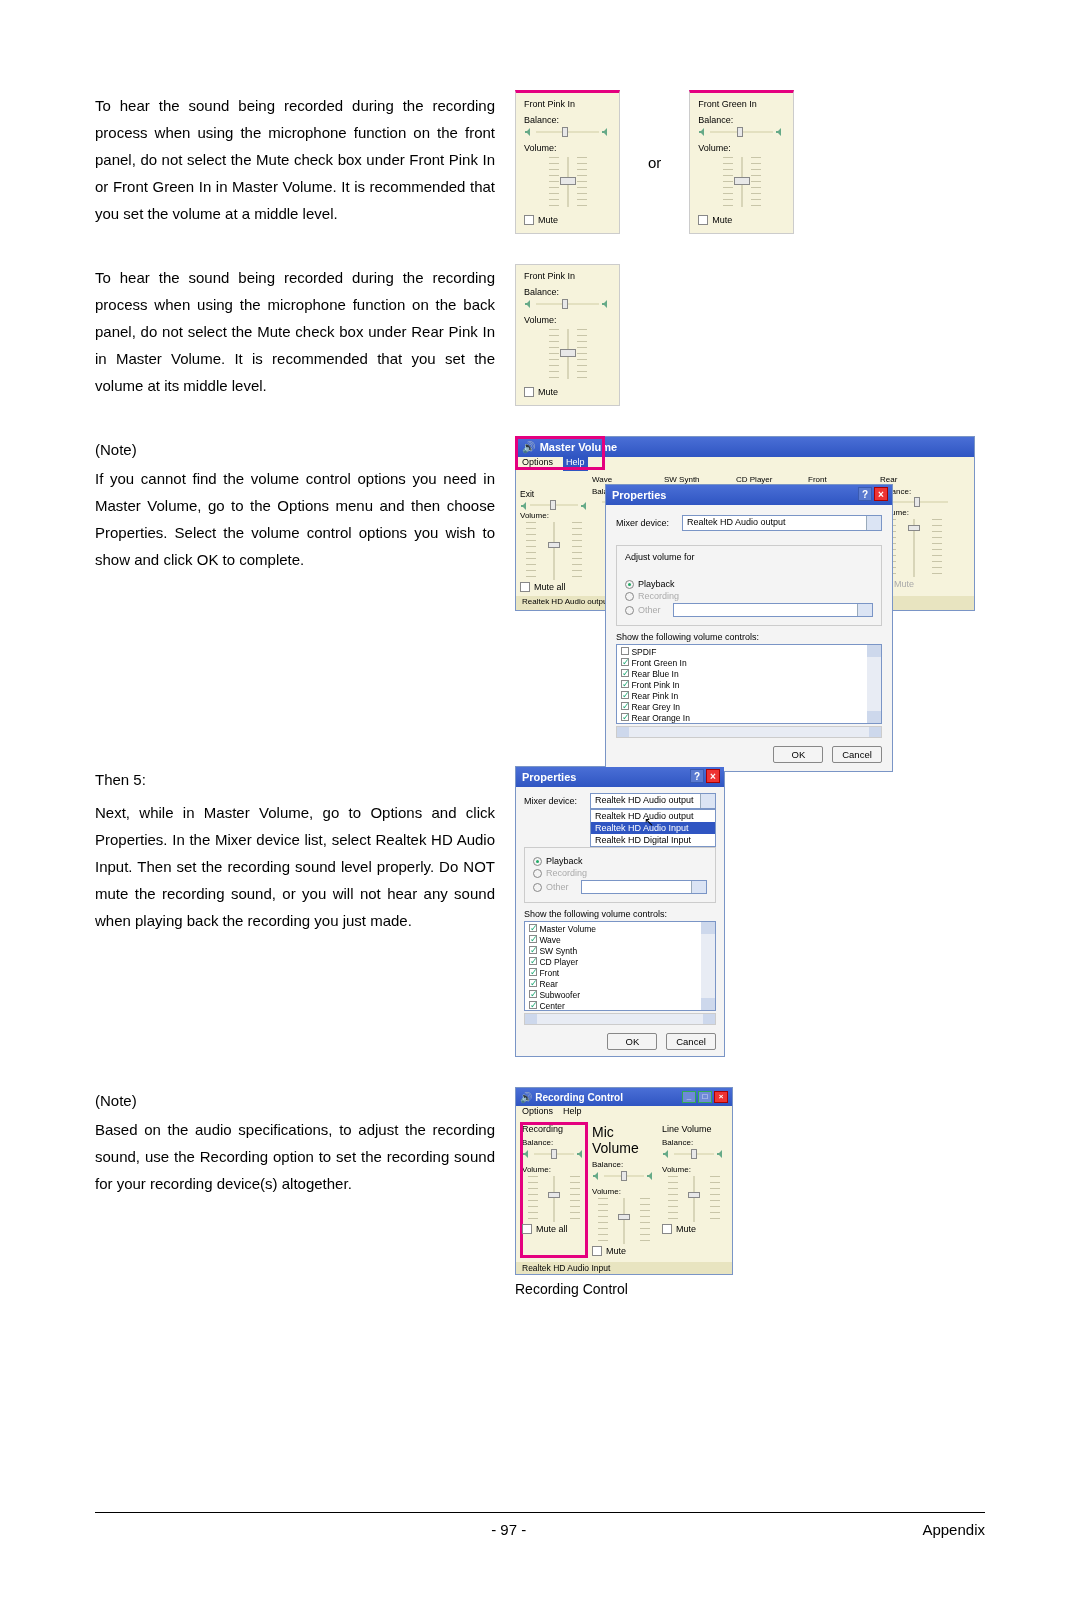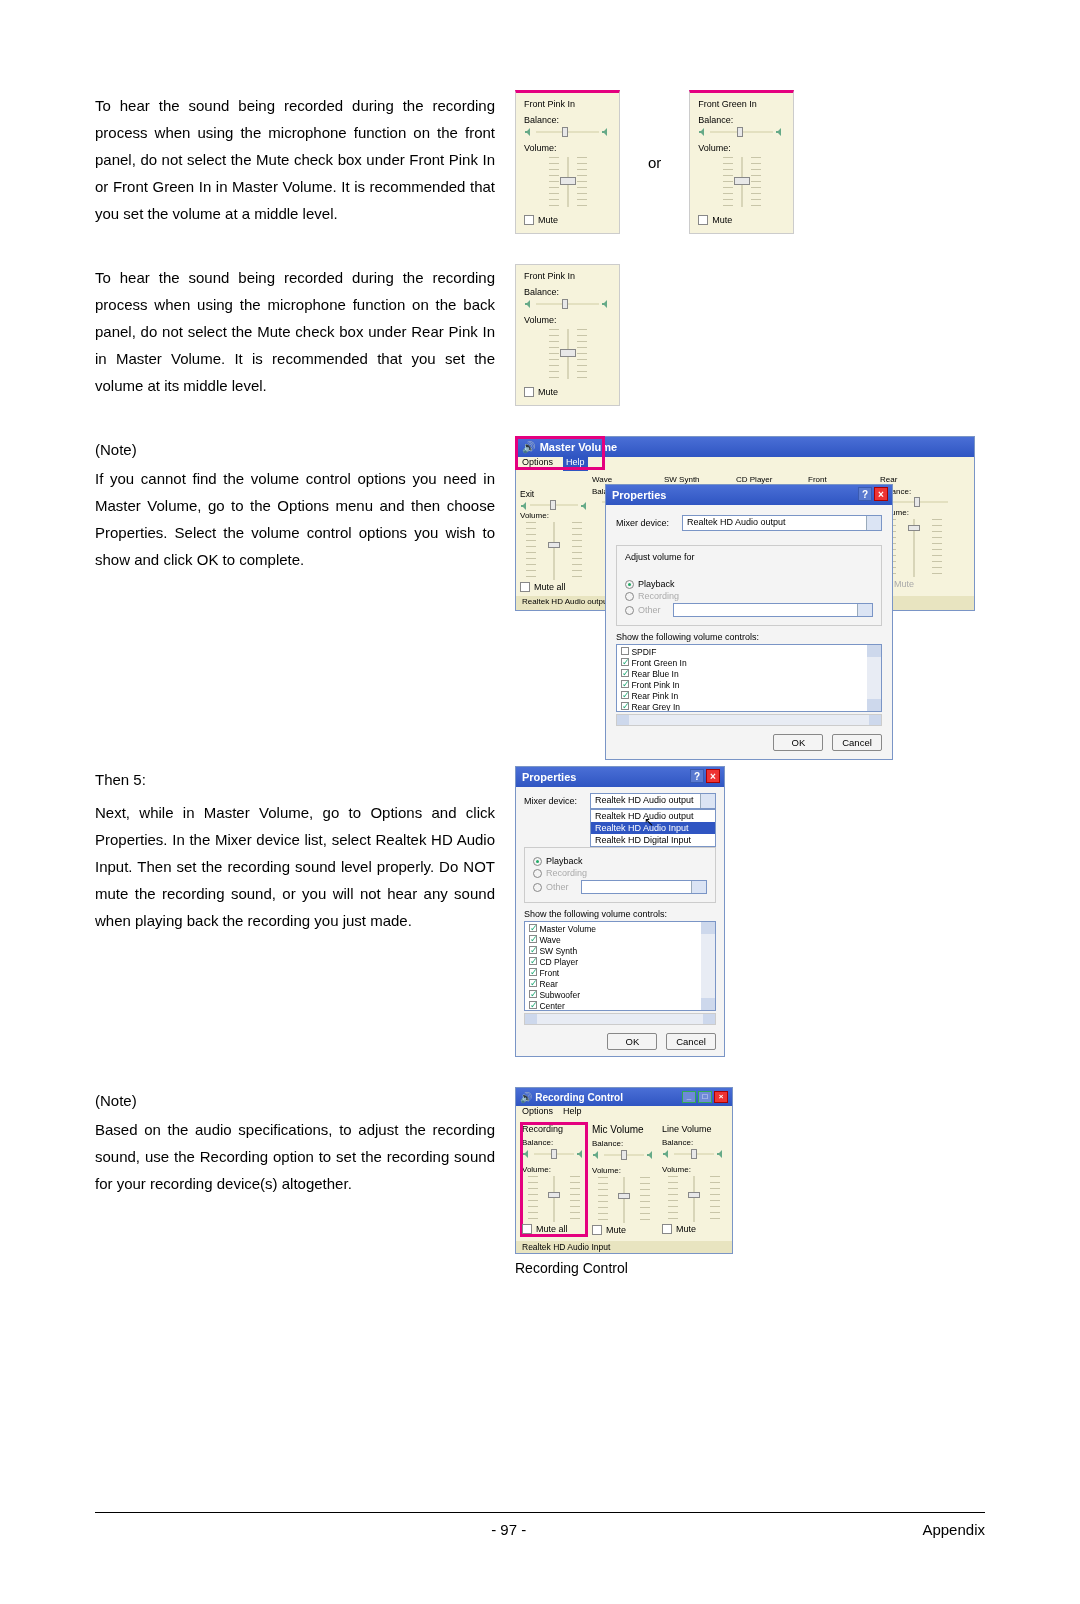--- a/index.html
+++ b/index.html
@@ -86,21 +86,21 @@
   .fld-row { display: flex; align-items: center; gap: 6px; margin-bottom: 14px; }
   .fld-row label { width: 60px; }
   .select { flex: 1; background: #fff; border: 1px solid #7a95c6; height: 16px; font-size: 9px; padding: 1px 4px; position: relative; }
   .select::after { content: ""; position: absolute; right: 0; top: 0; width: 14px; height: 100%;
     background: #dbe4f4; border-left: 1px solid #9ab; }
   .fieldset { border: 1px solid #ccc; padding: 6px 8px; margin-bottom: 6px; }
   .radio-row { display: flex; align-items: center; gap: 4px; margin: 2px 0; font-size: 9px; }
   .radio { width: 9px; height: 9px; border: 1px solid #888; border-radius: 50%; position: relative; }
   .radio.on::after { content: ""; position: absolute; inset: 2px; background: #2a6; border-radius: 50%; }
   .grey { color: #aaa; }
-  .listbox { background: #fff; border: 1px solid #7a95c6; height: 68px; overflow: hidden;
+  .listbox { background: #fff; border: 1px solid #7a95c6; height: 80px; overflow: hidden;
     padding: 2px 4px; position: relative; }
   .listbox .item { font-size: 8.5px; line-height: 11px; white-space: nowrap; }
   .listbox .scroll { position: absolute; right: 0; top: 0; bottom: 0; width: 14px; background: #e8ecf4; }
   .listbox .scroll::before { content: ""; position: absolute; top: 0; left: 0; right: 0; height: 12px; background: #cdd8ec; }
   .listbox .scroll::after { content: ""; position: absolute; bottom: 0; left: 0; right: 0; height: 12px; background: #cdd8ec; }
   .btn-row { text-align: right; margin-top: 8px; }
   .btn { display: inline-block; min-width: 50px; text-align: center; font-size: 9.5px;
     padding: 2px 8px; border: 1px solid #888; background: #f4f4f4; border-radius: 2px; margin-left: 6px; }
 
   
@@ -518,21 +518,21 @@
           <div class="mv-mini-slider vol-ticks" style="height:46px">
               <div class="vol-track"></div>
               <div class="vol-thumb"></div>
             </div>
           <div class="chk-row">
               <span class="chk"></span>
               <span>Mute all</span>
             </div>
         </div>
         <div class="rec-col">
-          <div style="font-size:10px">Mic Volume</div>
+          <div style="font-size:14px">Mic Volume</div>
           <div style="font-size:8px;margin-top:4px">Balance:</div>
           <div class="balance-row">
               <span class="spk"><svg viewBox="0 0 10 10">
                   <path d="M1 4h2l3-3v8l-3-3H1z" fill="#6a8"></path>
                 </svg></span>
               <div class="bal-track">
                 <div class="bal-thumb"></div>
               </div>
               <span class="spk"><svg viewBox="0 0 10 10">
                   <path d="M1 4h2l3-3v8l-3-3H1z" fill="#6a8"></path>

